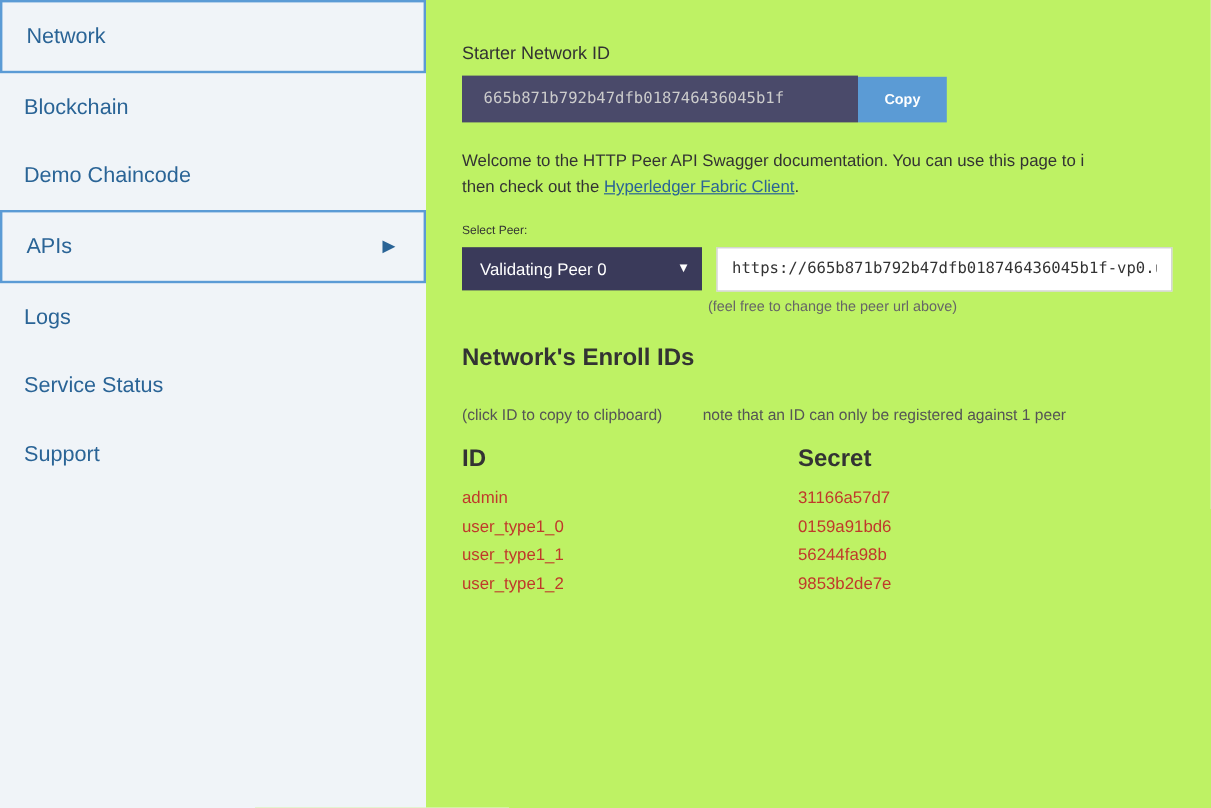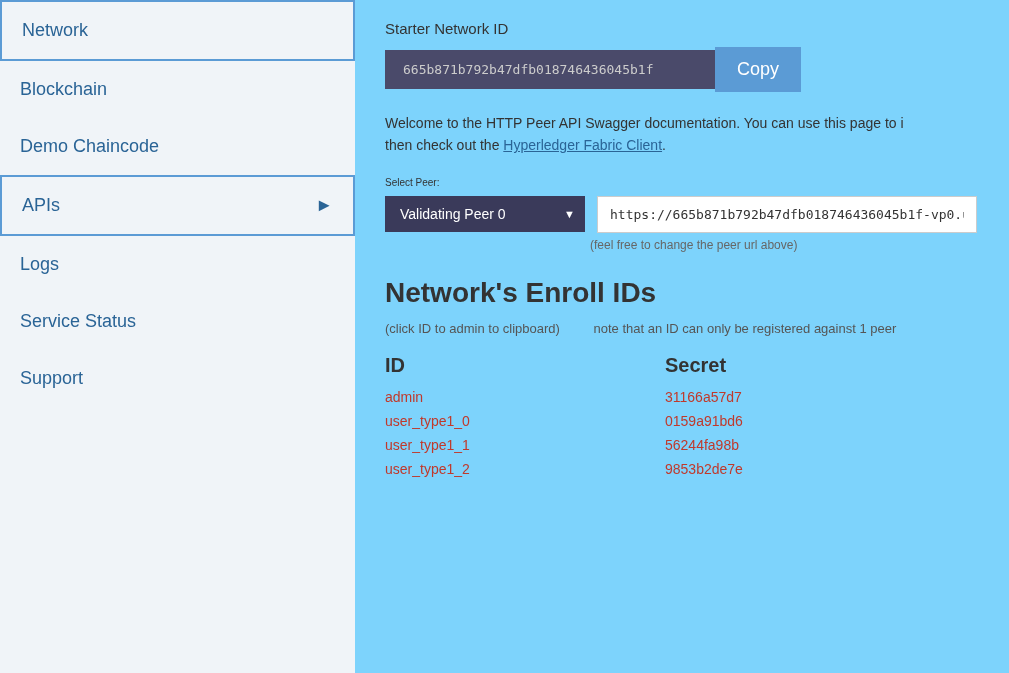--- a/index.html
+++ b/index.html
@@ -40,22 +40,22 @@
     }
 
     .sidebar-item .chevron {
       font-size: 18px;
       color: #2a6496;
     }
 
     
     .main-content {
       flex: 1;
-      background: #7dd3fc;
-      padding: 20px 30px;
+      background: #bef264;
+      padding: 36px 30px;
       overflow-y: auto;
     }
 
     .starter-network-section {
       margin-bottom: 20px;
     }
 
     .section-label {
       font-size: 15px;
       color: #333;
@@ -76,22 +76,23 @@
       font-family: monospace;
       flex: 1;
       max-width: 330px;
     }
 
     .copy-button {
       background: #5b9bd5;
       color: white;
       border: none;
       padding: 12px 22px;
-      font-size: 18px;
+      font-size: 12px;
       cursor: pointer;
+      font-weight: bold;
     }
 
     .description-text {
       font-size: 14px;
       color: #333;
       margin: 20px 0 10px 0;
       line-height: 1.6;
     }
 
     .description-text a {
@@ -158,23 +159,23 @@
       color: #666;
       margin-top: 5px;
       margin-left: 205px;
     }
 
     .enroll-ids-section {
       margin-top: 25px;
     }
 
     .enroll-ids-title {
-      font-size: 28px;
-      color: #333;
-      margin-bottom: 12px;
+      font-size: 20px;
+      color: #333;
+      margin-bottom: 28px;
     }
 
     .enroll-ids-hint {
       font-size: 13px;
       color: #555;
       margin-bottom: 18px;
     }
 
     .enroll-ids-hint .hint-note {
       margin-left: 30px;
@@ -270,21 +271,21 @@
         </select>
       </div>
       <input class="peer-url-input" type="text" value="https://665b871b792b47dfb018746436045b1f-vp0.u" style="">
     </div>
     <div class="feel-free-text">(feel free to change the peer url above)</div>
   </div>
 
   <div class="enroll-ids-section">
     <h2 class="enroll-ids-title">Network's Enroll IDs</h2>
     <div class="enroll-ids-hint">
-      <span>(click ID to admin to clipboard)</span>
+      <span>(click ID to copy to clipboard)</span>
       <span class="hint-note">note that an ID can only be registered against 1 peer</span>
     </div>
     <table class="enroll-table">
       <thead>
         <tr>
           <th>ID</th>
           <th>Secret</th>
         </tr>
       </thead>
       <tbody id="enroll-tbody">

